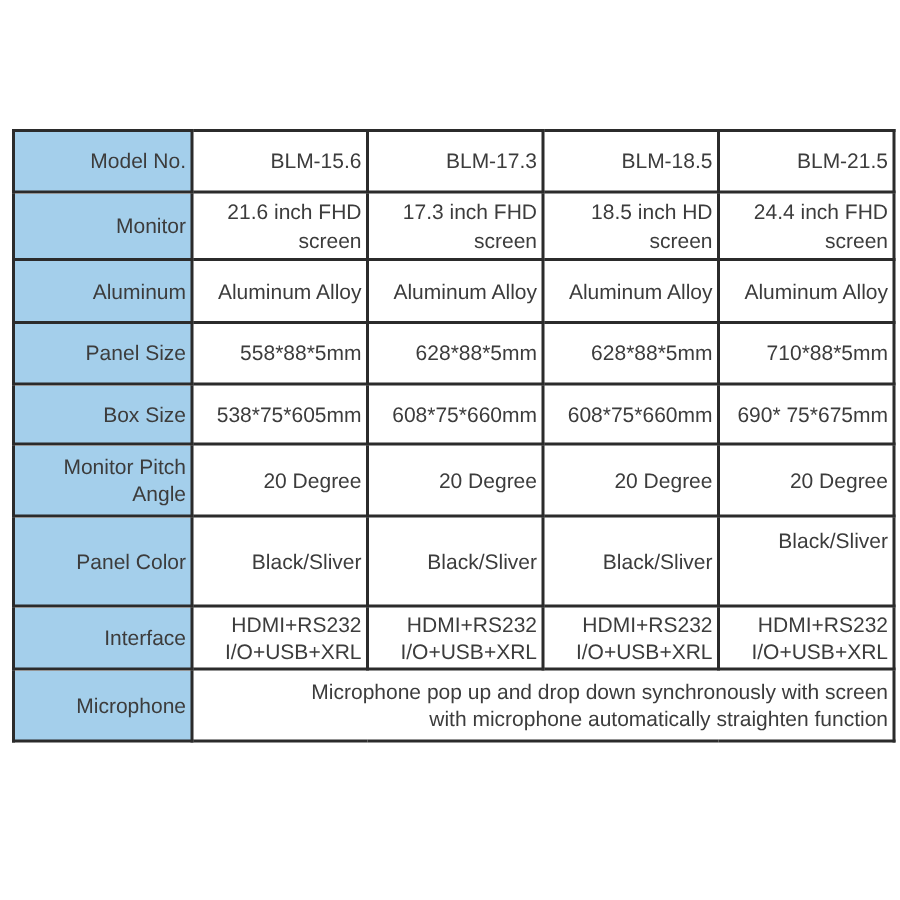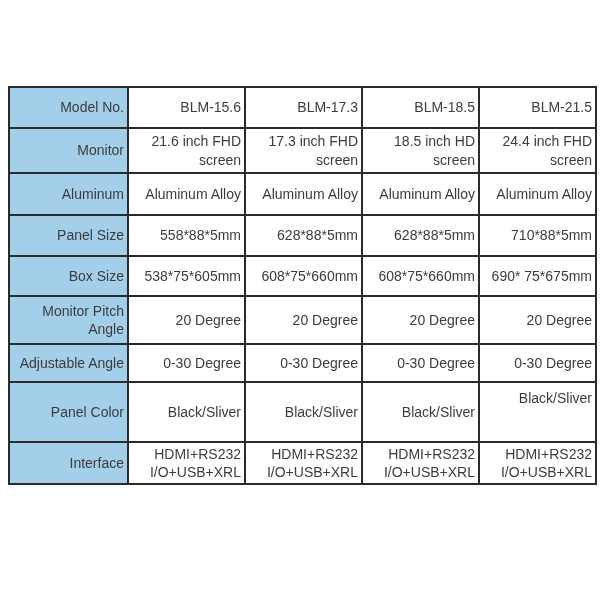--- a/index.html
+++ b/index.html
@@ -92,39 +92,37 @@
       <td>608*75*660mm</td>
       <td>690* 75*675mm</td>
     </tr>
     <tr style="height:48px">
       <td class="label">Monitor Pitch Angle</td>
       <td>20 Degree</td>
       <td>20 Degree</td>
       <td>20 Degree</td>
       <td>20 Degree</td>
     </tr>
-    <tr style="height:38px">
-      <td class="label">Adjustable Angle</td>
-      <td>0-30 Degree</td>
-      <td>0-30 Degree</td>
-      <td>0-30 Degree</td>
-      <td>0-30 Degree</td>
-    </tr>
     <tr style="height:60px">
       <td class="label">Panel Color</td>
       <td>Black/Sliver</td>
       <td>Black/Sliver</td>
       <td>Black/Sliver</td>
       <td class="vtop">Black/Sliver</td>
     </tr>
     <tr style="height:32px">
       <td class="label">Interface</td>
       <td>HDMI+RS232
 I/O+USB+XRL</td>
       <td>HDMI+RS232
 I/O+USB+XRL</td>
       <td>HDMI+RS232
 I/O+USB+XRL</td>
       <td>HDMI+RS232
 I/O+USB+XRL</td>
     </tr>
+    <tr style="height:48px">
+      <td class="label">Microphone</td>
+      <td colspan="4">Microphone pop up and drop down synchronously with screen
+with microphone automatically straighten function</td>
+    </tr>
   </tbody>
 </table>
 
 </body></html>

